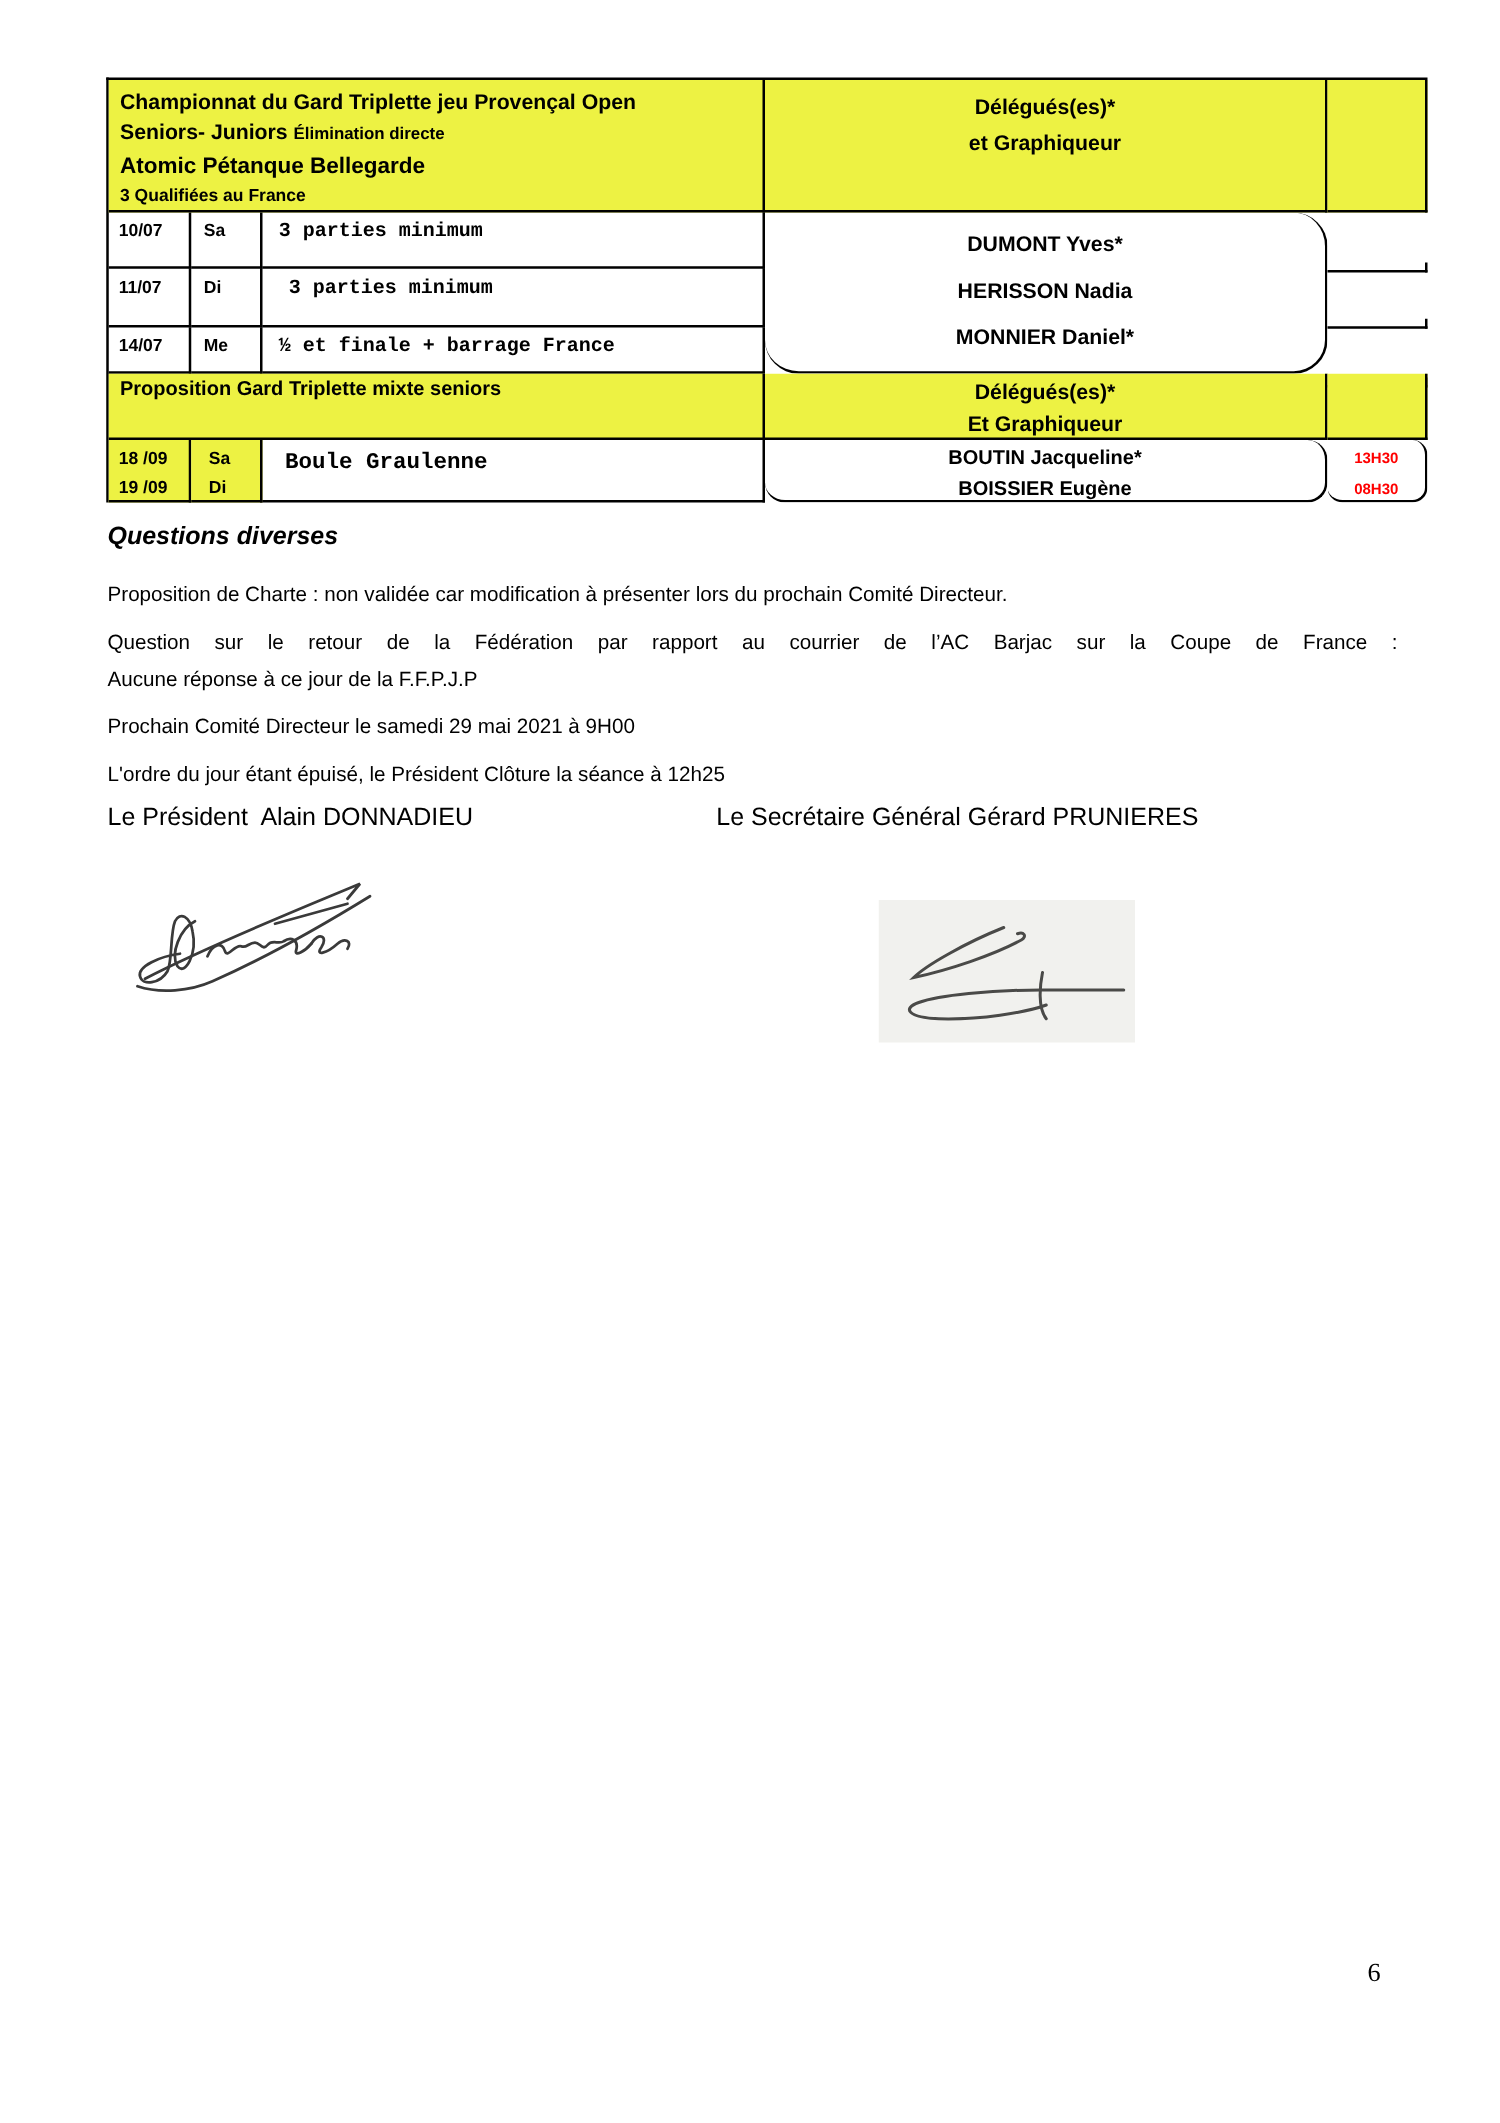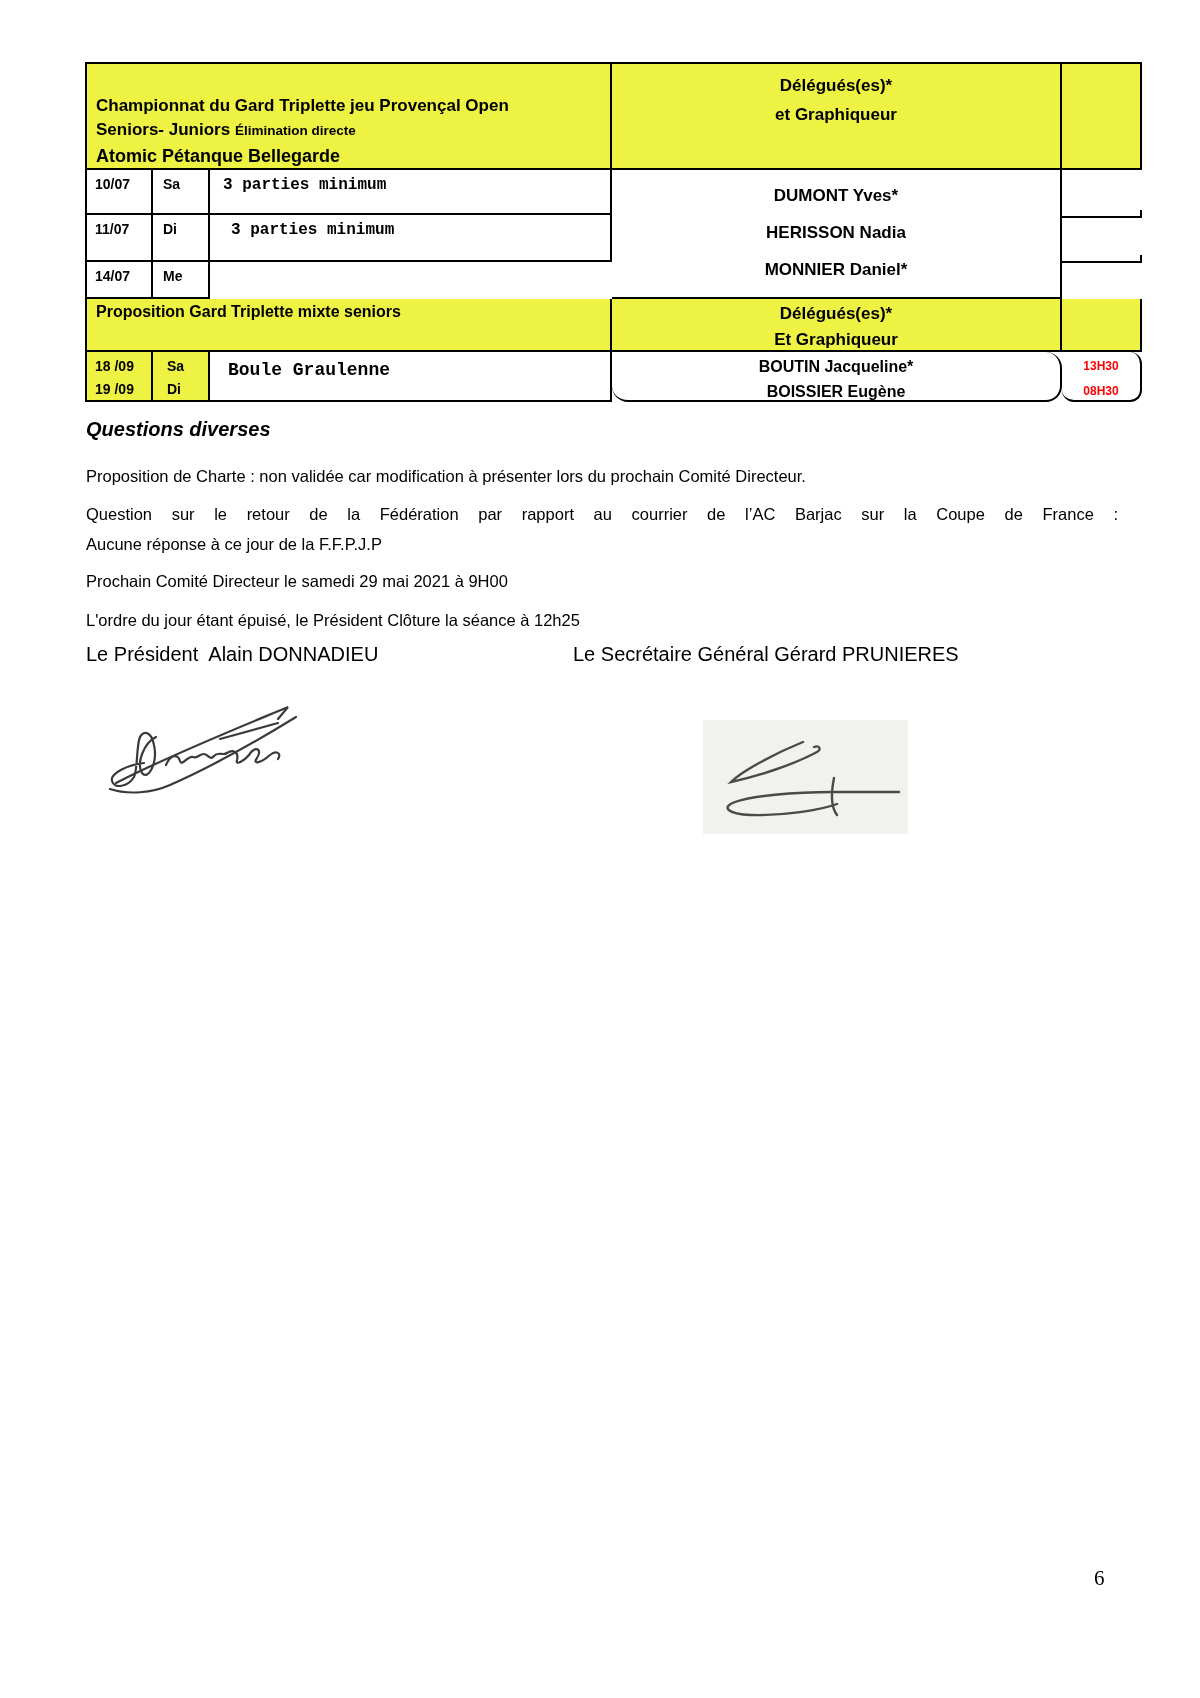--- a/index.html
+++ b/index.html
@@ -14,41 +14,41 @@
     position:absolute; left:85px; top:62px;
     display:grid;
     grid-template-columns:66px 57px 402px 450px 80px;
     grid-template-rows:106px 45px 47px 37px 53px 50px;
     border-top:2px solid #000; border-left:2px solid #000;
   }
   .cell { border-right:2px solid #000; border-bottom:2px solid #000; box-sizing:border-box; overflow:hidden; }
   .yellow { background:var(--yellow,#edf243); }
 
   .hdr1-left { grid-column:1/4; grid-row:1; padding:6px 10px 0 9px; }
-  .hdr1-left .l1 { font-size:17px; font-weight:700; line-height:23px;margin-top:24px; }
+  .hdr1-left .l1 { font-size:17px; font-weight:700; line-height:23px; }
   .hdr1-left .l2 { font-size:17px; font-weight:700; line-height:25px; }
   .hdr1-left .l2 .small { font-size:13.5px; }
   .hdr1-left .l3 { font-size:18px; font-weight:700; line-height:27px; }
   .hdr1-left .l4 { font-size:14px; font-weight:700; line-height:20px; }
   .hdr-delegates { grid-column:4; grid-row:1; text-align:center; padding-top:7px;
     font-size:17px; font-weight:700; line-height:29px; }
   .hdr1-time { grid-column:5; grid-row:1; }
 
   .c-date { font-size:14px; font-weight:700; padding:6px 0 0 8px; }
   .c-day  { font-size:14px; font-weight:700; padding:6px 0 0 10px; }
   .c-desc { font-size:16px; font-weight:700; padding:6px 0 0 13px; }
   .c-desc.indent { padding-left:21px; }
   .c-time { font-size:14.5px; font-weight:700; color:var(--red,#f00); text-align:center; padding-top:6px;margin-top:40px; }
 
   .r1 { grid-row:2; } .r2 { grid-row:3; } .r3 { grid-row:4; }
   .col1 { grid-column:1; } .col2 { grid-column:2; } .col3 { grid-column:3;font-family:Liberation Mono, monospace; }
   .col4 { grid-column:4; } .col5 { grid-column:5; }
 
   .delegates-merged { grid-column:4; grid-row:2/5; text-align:center;
-    font-size:17px; font-weight:700; line-height:37px; padding-top:7px; }
+    font-size:17px; font-weight:700; line-height:37px; padding-top:7px;border-radius:27px; }
 
   .hdr2-left { grid-column:1/4; grid-row:5; font-size:16px; font-weight:700; padding:4px 0 0 9px; }
   .hdr2-delegates { grid-column:4; grid-row:5; text-align:center; font-size:17px; font-weight:700;
     line-height:26px; padding-top:2px; }
   .hdr2-time { grid-column:5; grid-row:5; }
 
   .r4 { grid-row:6; }
   .r4-date { font-size:14px; font-weight:700; line-height:23px; padding:3px 0 0 8px; }
   .r4-day  { font-size:14px; font-weight:700; line-height:23px; padding:3px 0 0 14px; }
   .r4-desc { font-size:18px; font-weight:700; padding:8px 0 0 18px; }
@@ -103,20 +103,21 @@
     </div>
     <div class="cell c-time r1 col5">8H30</div>
 
     <div class="cell c-date r2 col1">11/07</div>
     <div class="cell c-day  r2 col2">Di</div>
     <div class="cell c-desc indent r2 col3">3 parties minimum</div>
     <div class="cell c-time r2 col5">8H30</div>
 
     <div class="cell c-date r3 col1">14/07</div>
     <div class="cell c-day  r3 col2">Me</div>
+    <div class="cell c-desc r3 col3">½ et finale + barrage France</div>
     <div class="cell c-time r3 col5">8H30</div>
 
     <div class="cell yellow hdr2-left">Proposition Gard Triplette mixte seniors</div>
     <div class="cell yellow hdr2-delegates">
       <div>Délégués(es)*</div>
       <div>Et Graphiqueur</div>
     </div>
     <div class="cell yellow hdr2-time"></div>
 
     <div class="cell yellow r4 col1 r4-date">

